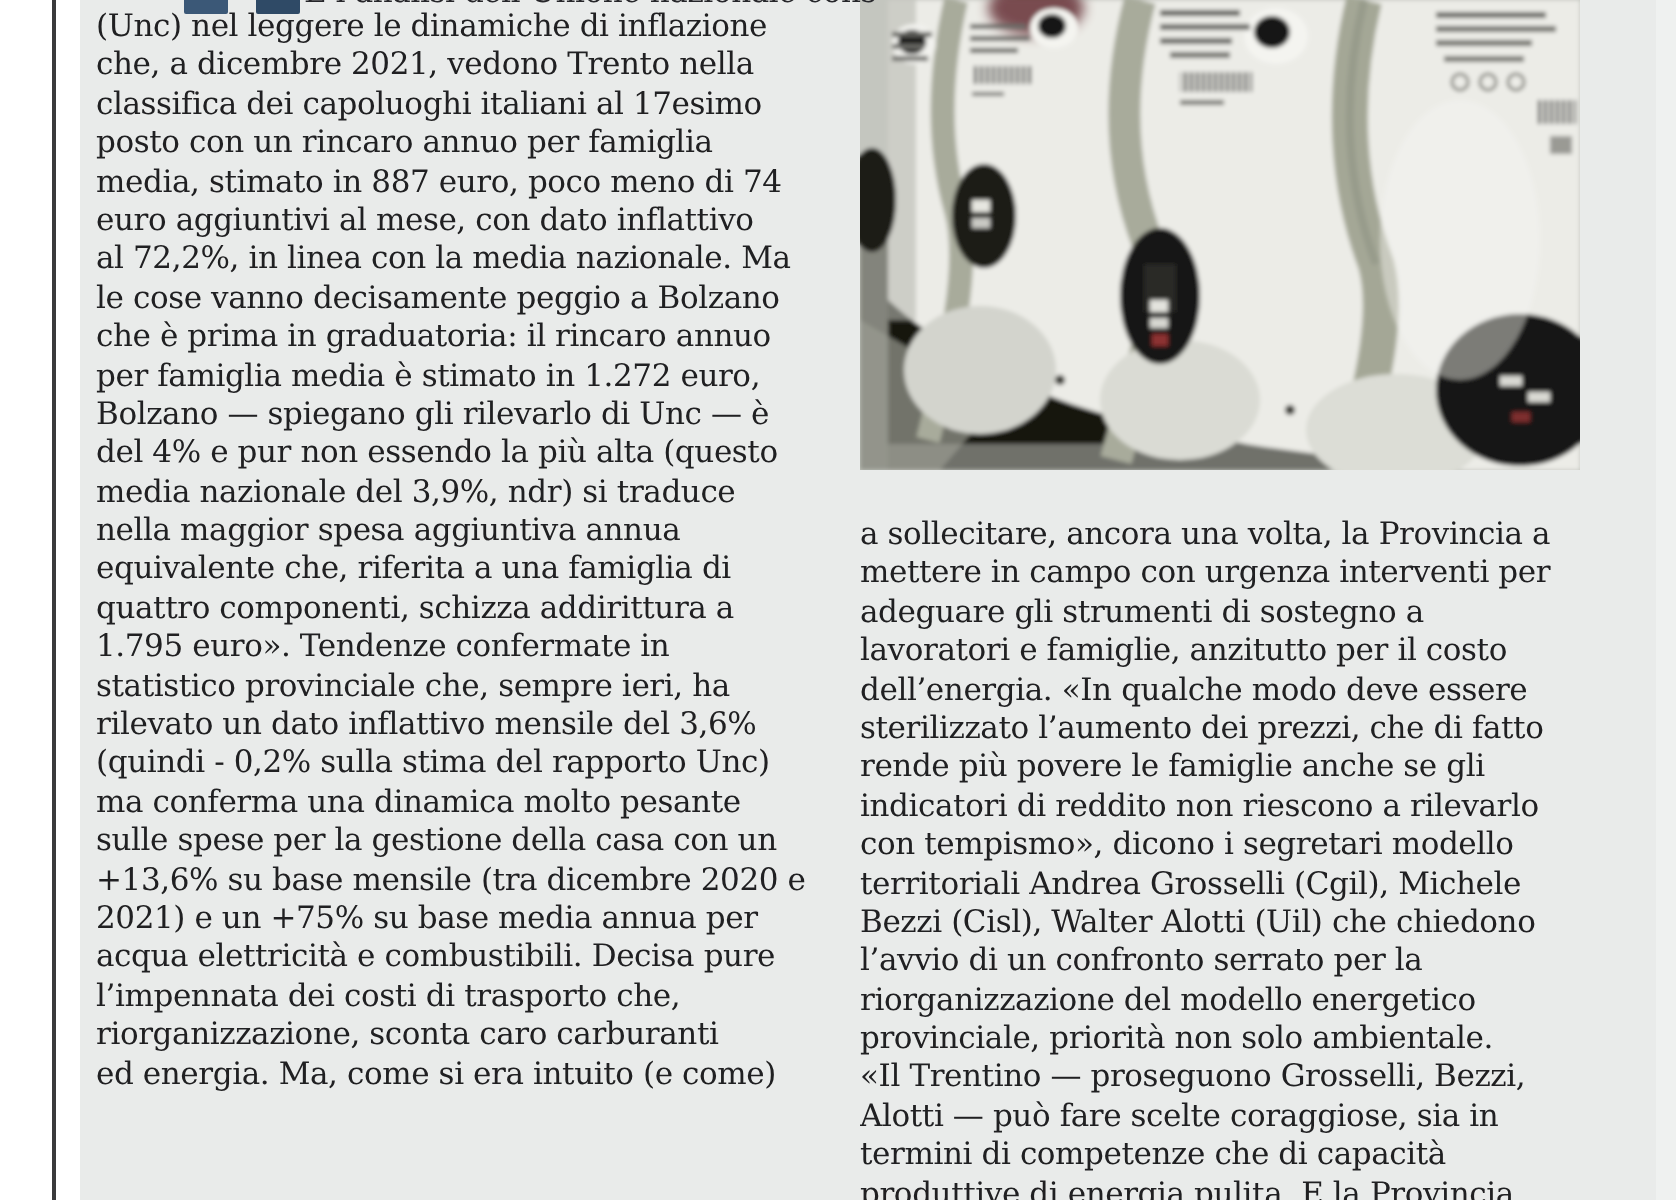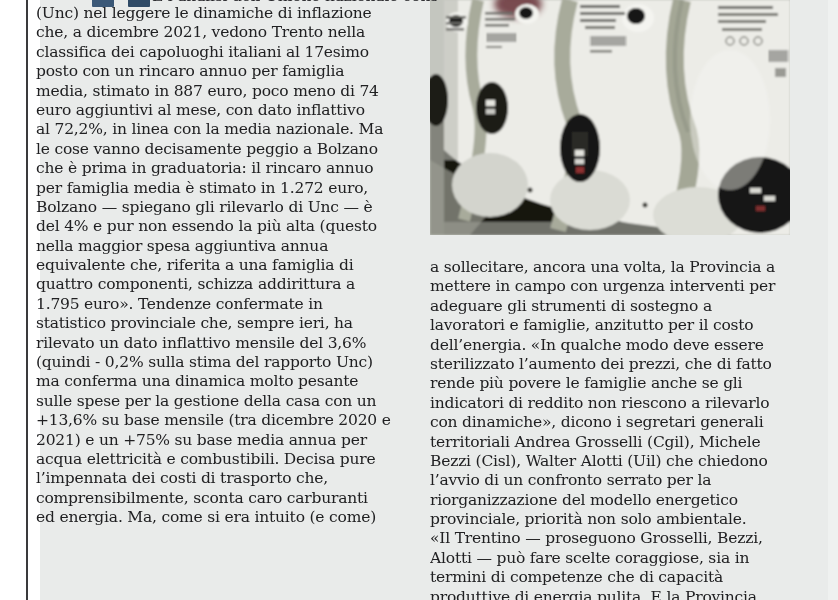--- a/index.html
+++ b/index.html
@@ -9,21 +9,21 @@
     font-family:"DejaVu Serif", serif;
   }
   .left-margin{position:absolute;left:0;top:0;width:40px;height:600px;background:#ffffff;}
   .col-rule{position:absolute;left:26px;top:0;width:2px;height:600px;background:#3a3a3c;}
   .right-strip{position:absolute;left:828px;top:0;width:10px;height:600px;background:#eff1f0;}
 
   .textcol{
     position:absolute;color:#202022;font-size:15.5px;line-height:19.4px;
     letter-spacing:-0.2px;white-space:nowrap;overflow:hidden;
   }
-  #col-left{left:36px;top:4px;width:358px;height:596px;}
+  #col-left{left:48px;top:4px;width:358px;height:596px;}
   #col-right{left:430px;top:258px;width:360px;height:342px;}
   .line{height:19.4px;overflow:hidden;}
 
   .top-partial{
     position:absolute;left:48px;top:0;width:392px;height:7px;overflow:hidden;
     color:#26262a;font-size:15.5px;line-height:19.4px;letter-spacing:-0.2px;white-space:nowrap;
   }
   .top-partial .tp-text{position:absolute;left:104px;top:-13px;}
   .frag{position:absolute;top:-4px;height:11px;border-radius:1px;}
   .frag1{left:44px;width:22px;background:#3b5877;}
@@ -145,47 +145,48 @@
   <div class="line">classifica dei capoluoghi italiani al 17esimo</div>
   <div class="line">posto con un rincaro annuo per famiglia</div>
   <div class="line">media, stimato in 887 euro, poco meno di 74</div>
   <div class="line">euro aggiuntivi al mese, con dato inflattivo</div>
   <div class="line">al 72,2%, in linea con la media nazionale. Ma</div>
   <div class="line">le cose vanno decisamente peggio a Bolzano</div>
   <div class="line">che è prima in graduatoria: il rincaro annuo</div>
   <div class="line">per famiglia media è stimato in 1.272 euro,</div>
   <div class="line">Bolzano — spiegano gli rilevarlo di Unc — è</div>
   <div class="line">del 4% e pur non essendo la più alta (questo</div>
+  <div class="line">media nazionale del 3,9%, ndr) si traduce</div>
   <div class="line">nella maggior spesa aggiuntiva annua</div>
   <div class="line">equivalente che, riferita a una famiglia di</div>
   <div class="line">quattro componenti, schizza addirittura a</div>
   <div class="line">1.795 euro». Tendenze confermate in</div>
   <div class="line">statistico provinciale che, sempre ieri, ha</div>
   <div class="line">rilevato un dato inflattivo mensile del 3,6%</div>
   <div class="line">(quindi - 0,2% sulla stima del rapporto Unc)</div>
   <div class="line">ma conferma una dinamica molto pesante</div>
   <div class="line">sulle spese per la gestione della casa con un</div>
   <div class="line">+13,6% su base mensile (tra dicembre 2020 e</div>
   <div class="line">2021) e un +75% su base media annua per</div>
   <div class="line">acqua elettricità e combustibili. Decisa pure</div>
   <div class="line">l’impennata dei costi di trasporto che,</div>
-  <div class="line">comprensibilmente, sconta caro carburanti</div>
+  <div class="line">riorganizzazione, sconta caro carburanti</div>
   <div class="line">ed energia. Ma, come si era intuito (e come)</div>
 </div>
 
 <div class="textcol" id="col-right">
   <div class="line">a sollecitare, ancora una volta, la Provincia a</div>
   <div class="line">mettere in campo con urgenza interventi per</div>
   <div class="line">adeguare gli strumenti di sostegno a</div>
   <div class="line">lavoratori e famiglie, anzitutto per il costo</div>
   <div class="line">dell’energia. «In qualche modo deve essere</div>
   <div class="line">sterilizzato l’aumento dei prezzi, che di fatto</div>
   <div class="line">rende più povere le famiglie anche se gli</div>
   <div class="line">indicatori di reddito non riescono a rilevarlo</div>
-  <div class="line">con dinamiche», dicono i segretari generali</div>
+  <div class="line">con tempismo», dicono i segretari modello</div>
   <div class="line">territoriali Andrea Grosselli (Cgil), Michele</div>
   <div class="line">Bezzi (Cisl), Walter Alotti (Uil) che chiedono</div>
   <div class="line">l’avvio di un confronto serrato per la</div>
   <div class="line">riorganizzazione del modello energetico</div>
   <div class="line">provinciale, priorità non solo ambientale.</div>
   <div class="line">«Il Trentino — proseguono Grosselli, Bezzi,</div>
   <div class="line">Alotti — può fare scelte coraggiose, sia in</div>
   <div class="line">termini di competenze che di capacità</div>
   <div class="line">produttive di energia pulita. E la Provincia</div>
 </div>

